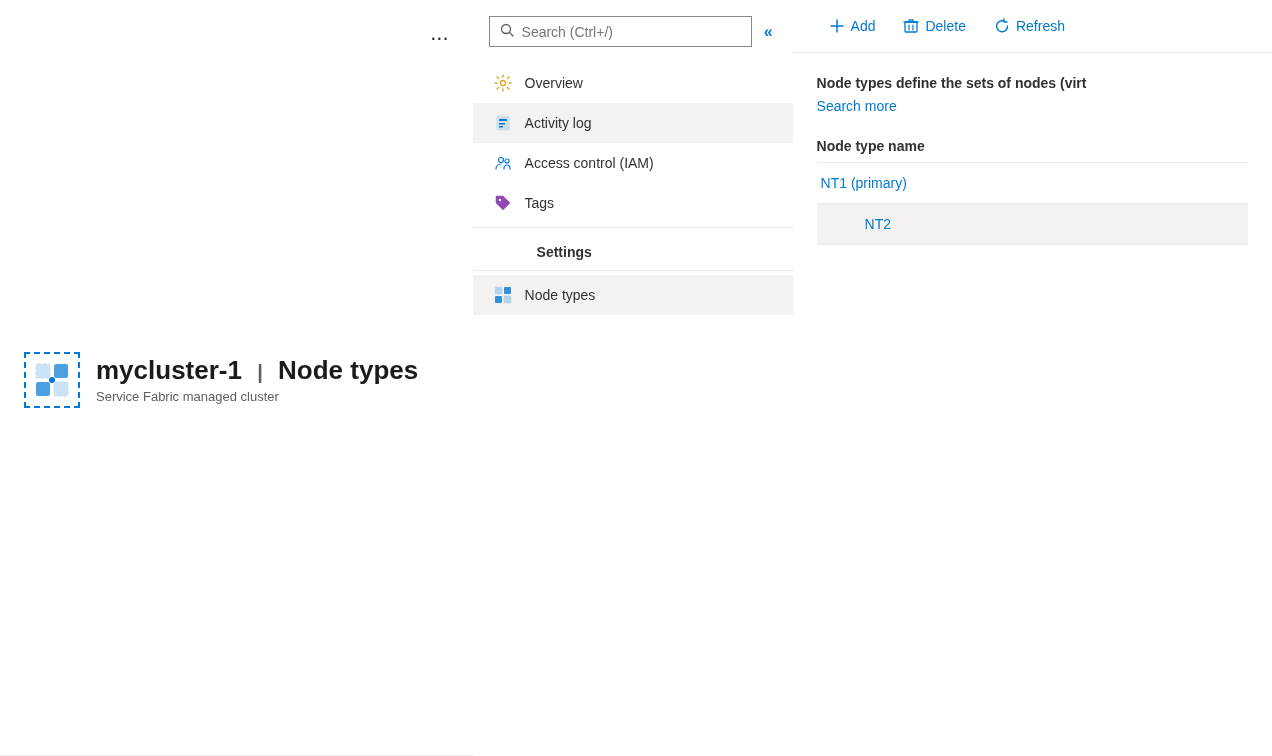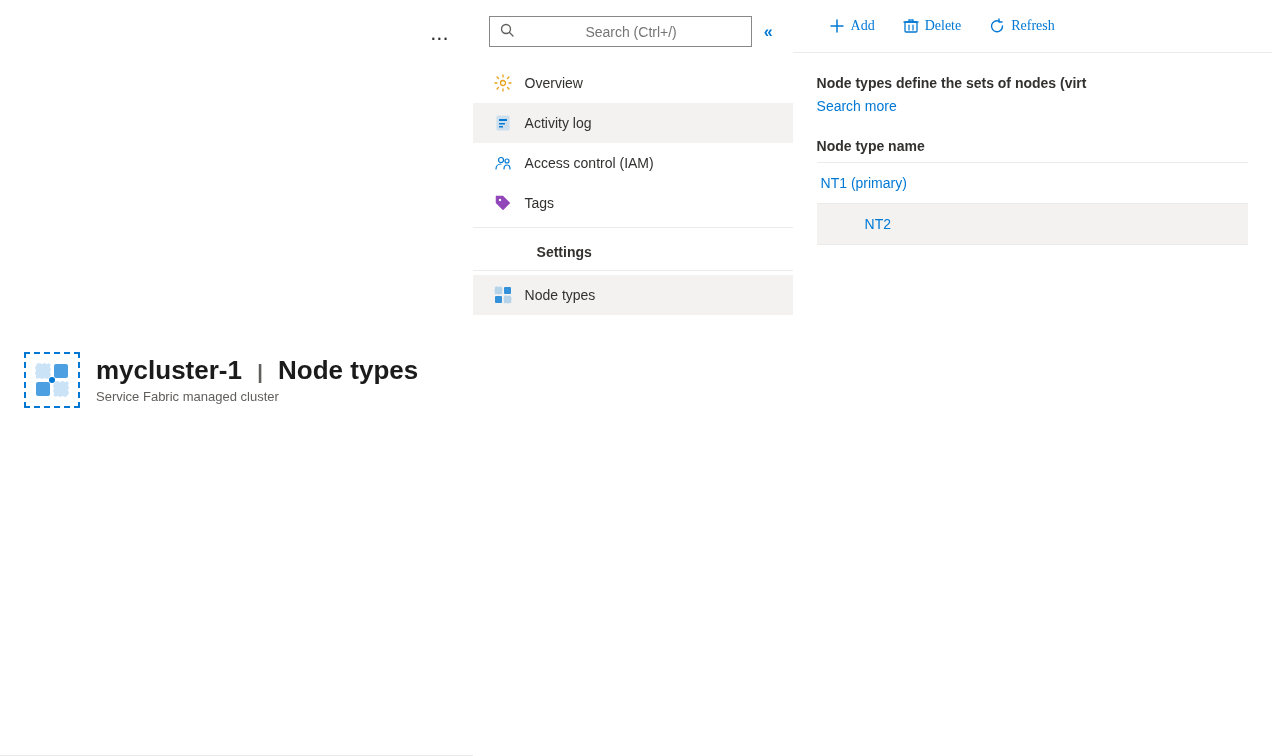--- a/index.html
+++ b/index.html
@@ -106,21 +106,20 @@
       gap: 8px;
     }
 
     .search-input-wrapper input {
       border: none;
       outline: none;
       font-size: 14px;
       color: #14532d;
       background: transparent;
       width: 100%;
-      text-align: center;
     }
 
     .collapse-btn {
       color: #0078d4;
       font-size: 16px;
       cursor: pointer;
       padding: 4px;
       font-weight: 600;
     }
 
@@ -184,21 +183,21 @@
     .toolbar-btn {
       display: flex;
       align-items: center;
       gap: 6px;
       padding: 6px 12px;
       background: transparent;
       border: none;
       cursor: pointer;
       font-size: 14px;
       color: #0078d4;
-      font-family: Liberation Serif, serif;
+      font-family: Liberation Sans, sans-serif;
     }
 
     .toolbar-btn svg {
       width: 16px;
       height: 16px;
     }
 
     .panel-content {
       padding: 20px 24px;
       flex: 1;

